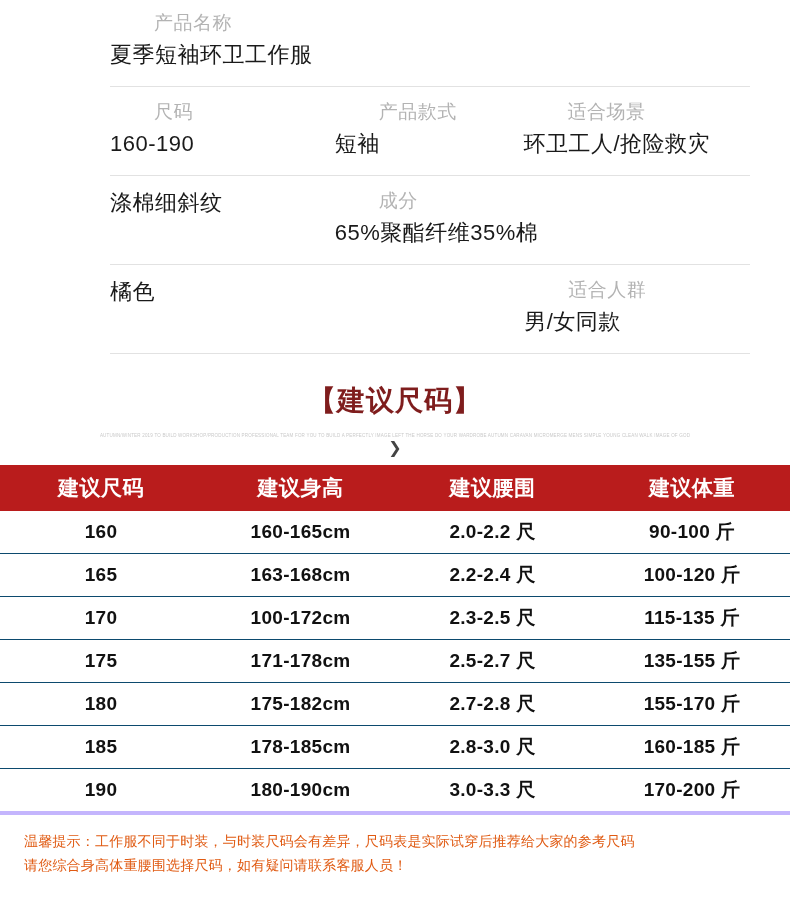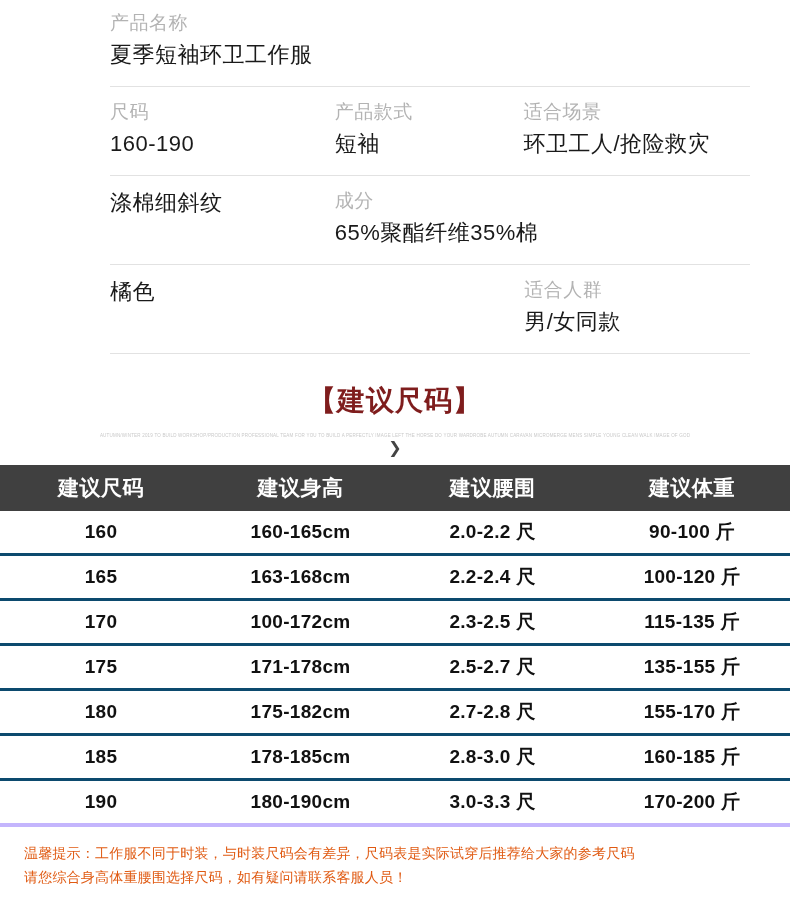--- a/index.html
+++ b/index.html
@@ -39,20 +39,21 @@
   .spec-cell {
     display: flex;
     flex-direction: column;
     justify-content: flex-start;
   }
   .spec-label {
     font-size: 19px;
     color: #b3b3b3;
     line-height: 30px;
     letter-spacing: 0.5px;
+    margin-left: 44px;
   }
   .spec-value {
     font-size: 22px;
     color: #1a1a1a;
     line-height: 34px;
     letter-spacing: 0.5px;
   }
 
   .c1 { width: 238px; }
   .c2 { width: 200px; }
@@ -90,34 +91,34 @@
   }
 
   
   table.size-table {
     width: 790px;
     border-collapse: collapse;
     margin-top: 10px;
     table-layout: fixed;
   }
   table.size-table th {
-    background: #404040;
+    background: #b91c1c;
     color: #ffffff;
     font-size: 21px;
     font-weight: bold;
     height: 44px;
     letter-spacing: 0.5px;
   }
   table.size-table td {
     font-size: 19px;
     font-weight: bold;
     height: 40px;
     text-align: center;
     color: #111;
-    border-bottom: 3px solid #0c4a6e;
+    border-bottom: 1px solid #0c4a6e;
     letter-spacing: 0.3px;
   }
   table.size-table tr:last-child td {
     border-bottom: 4px solid #c4b5fd;
   }
   .col-a { width: 200px; }
   .col-b { width: 195px; }
   .col-c { width: 185px; }
   .col-d { width: 210px; }
 

